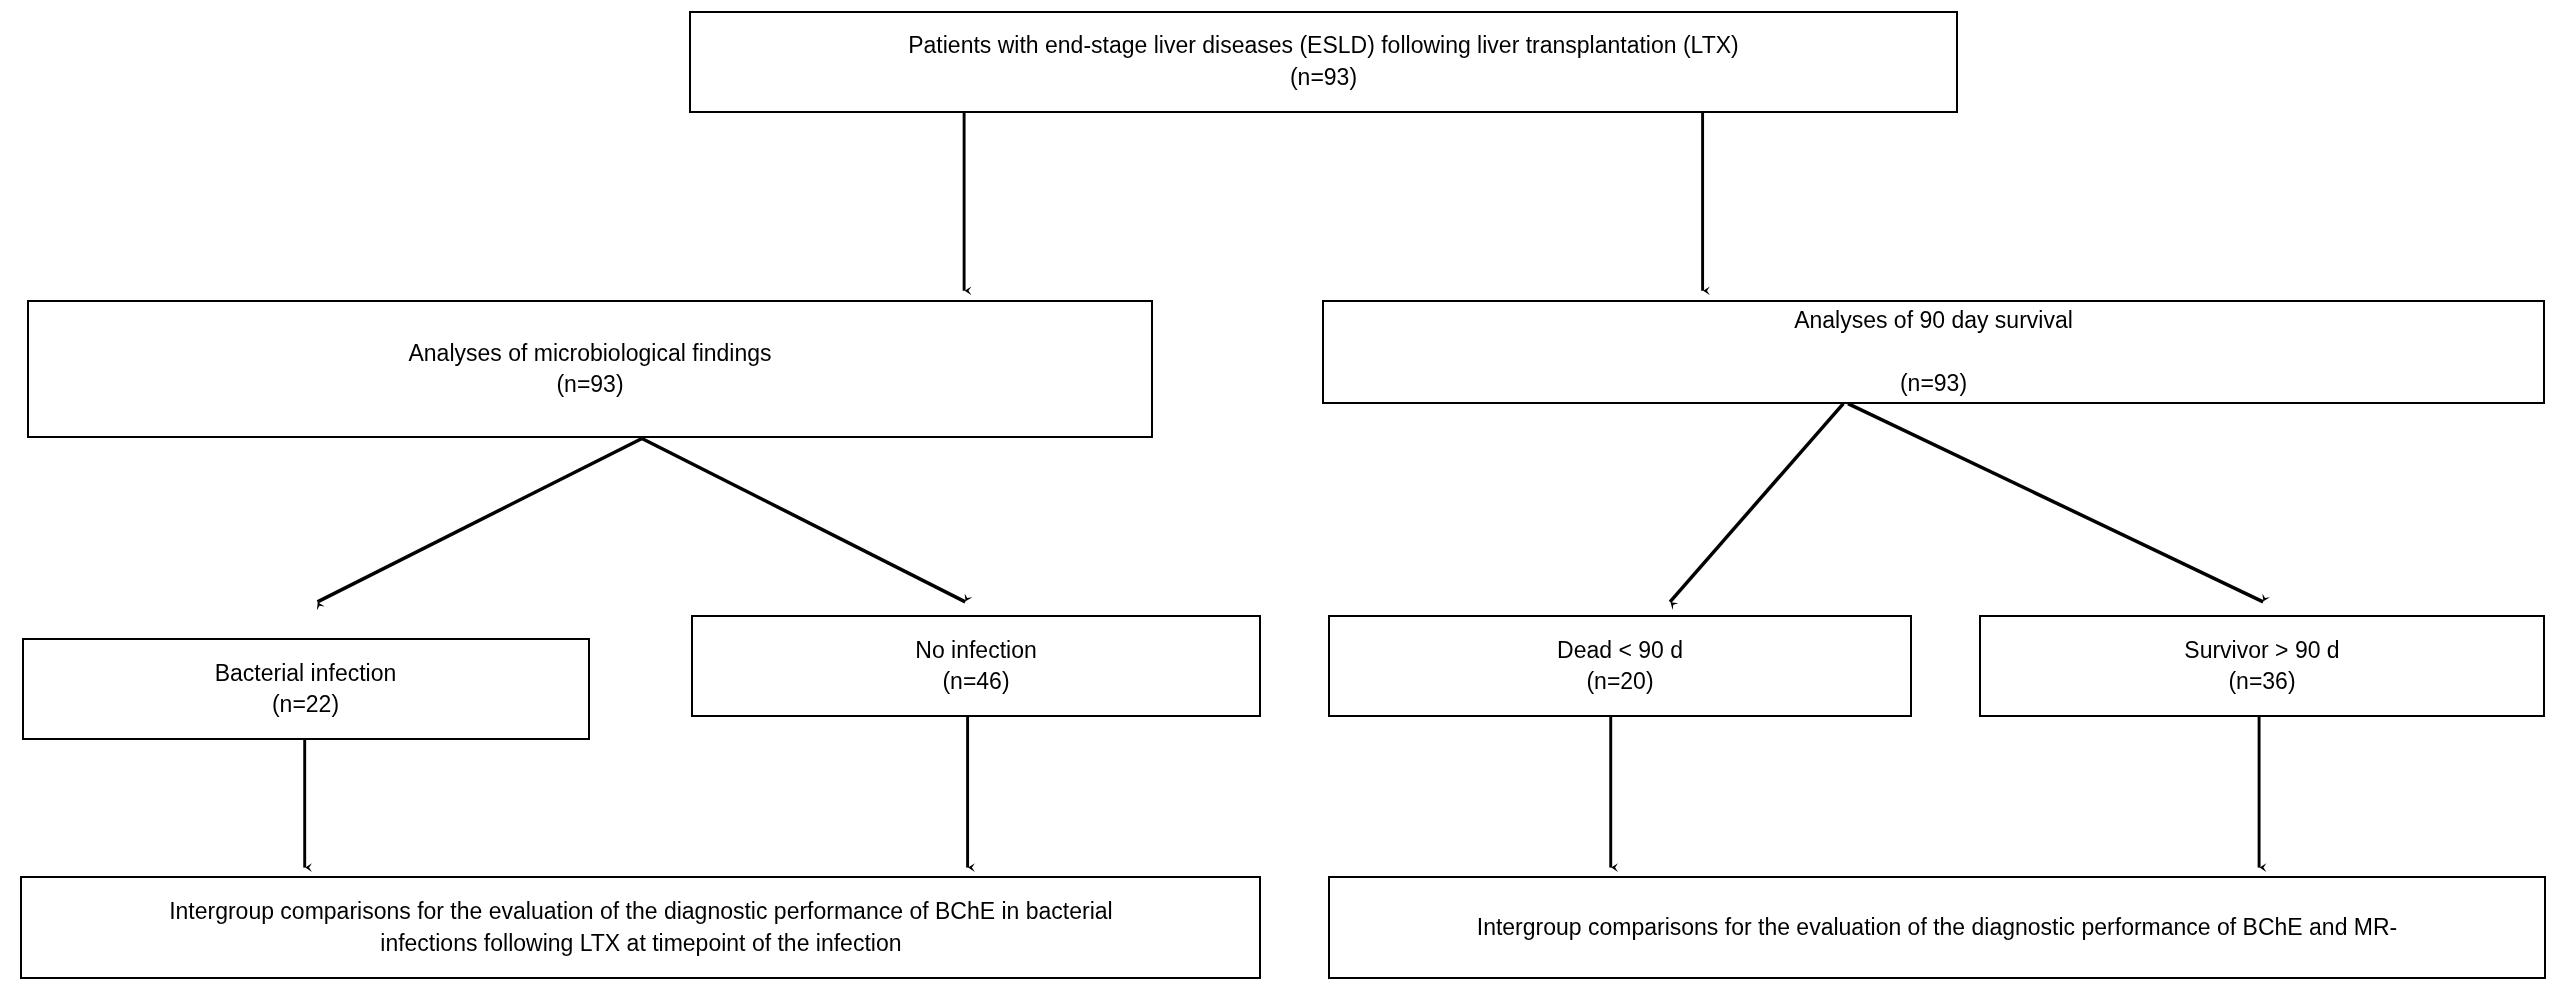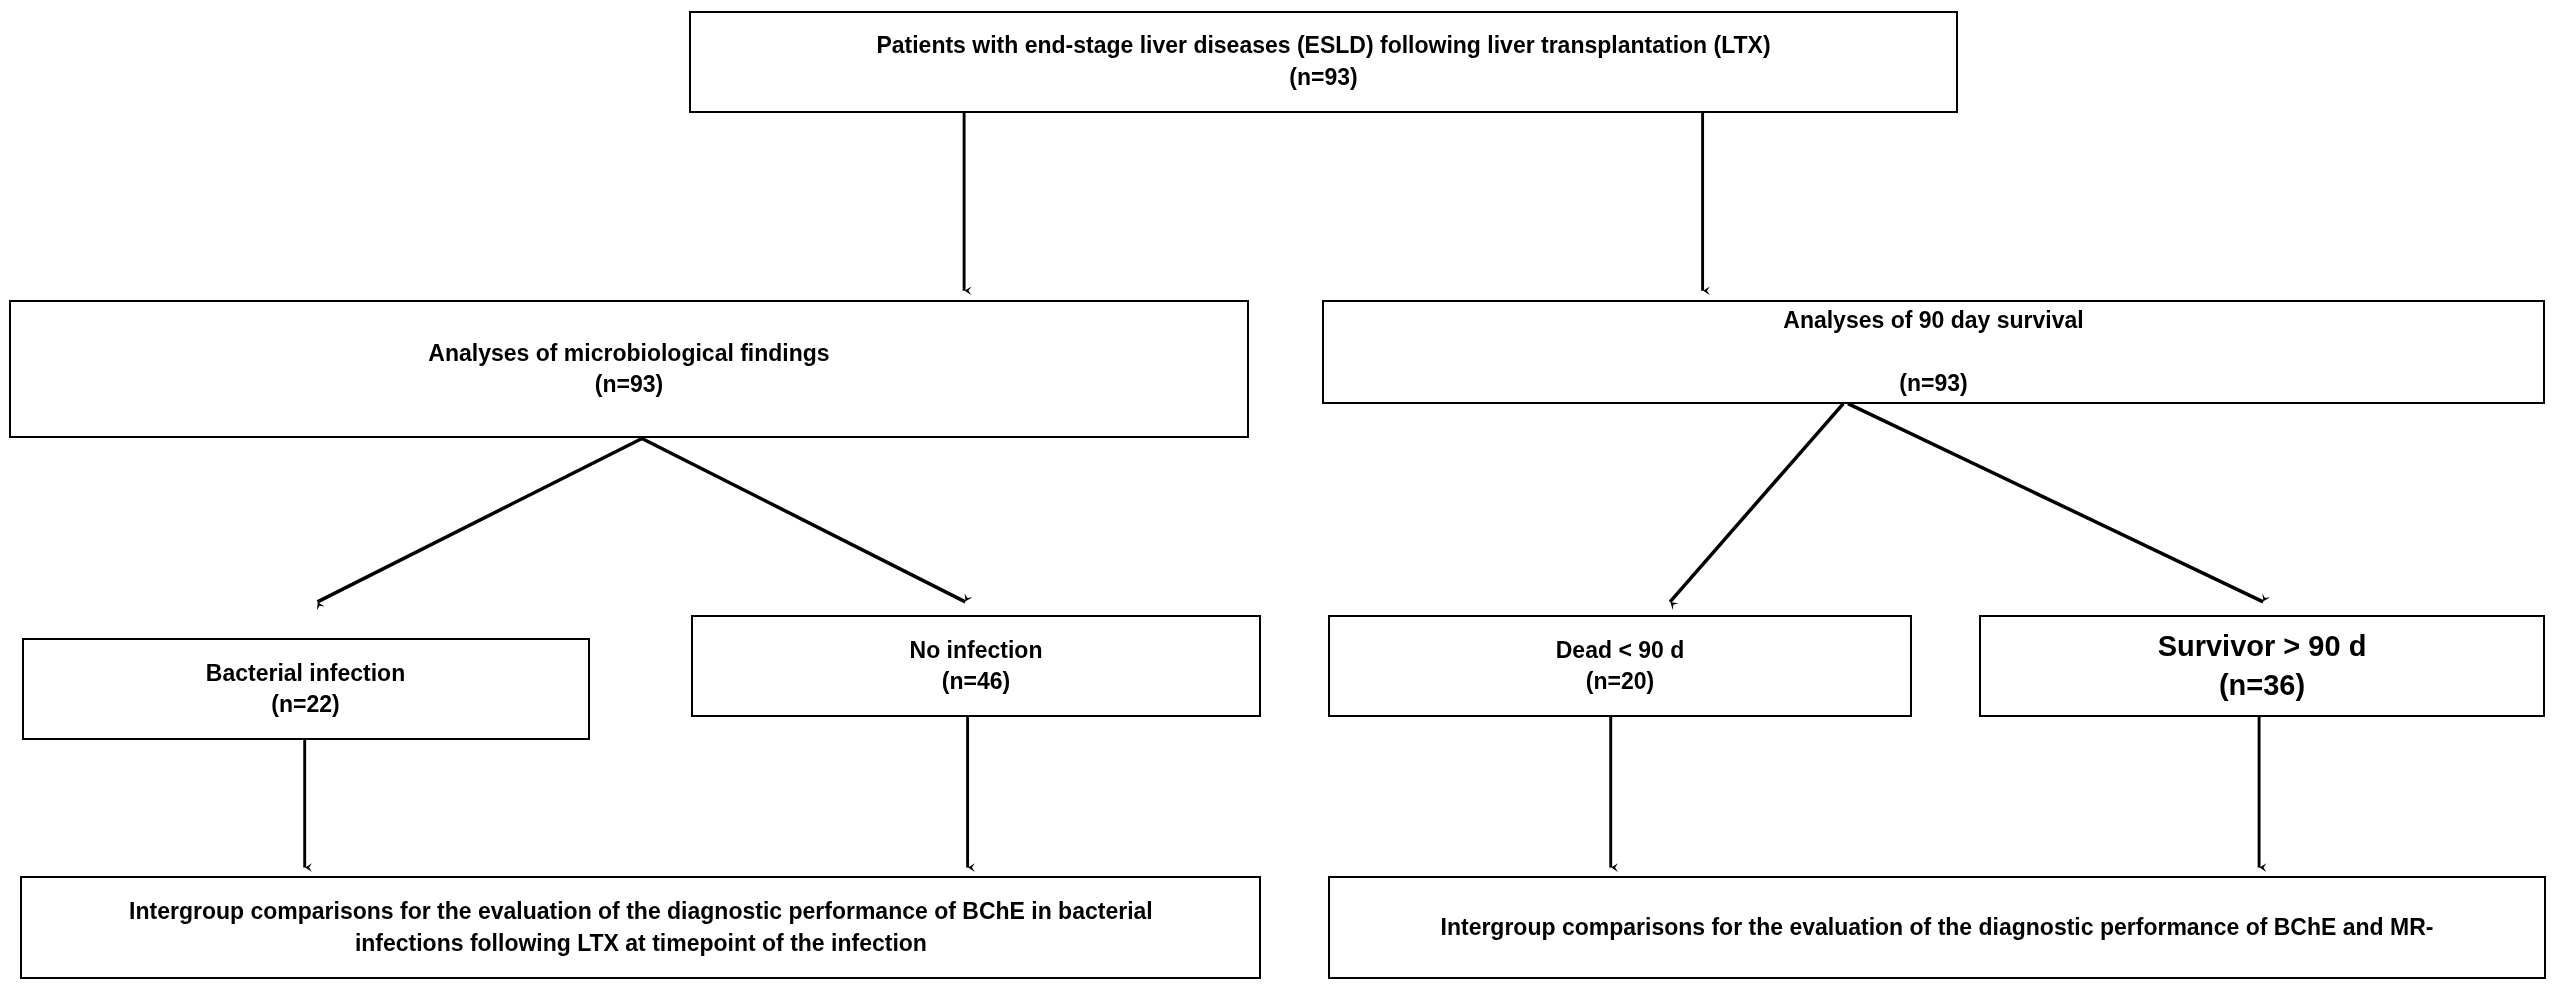--- a/index.html
+++ b/index.html
@@ -28,37 +28,37 @@
   .node {
     position: absolute;
     box-sizing: border-box;
     background: #ffffff;
     border: 2.9px solid #000000;
     display: flex;
     flex-direction: column;
     align-items: center;
     justify-content: center;
     text-align: center;
-    font-weight: bold;
+    font-weight: normal;
     color: #000000;
     line-height: 1.35;
   }
   .node .line {
     display: block;
     white-space: pre-wrap;
     padding: 0 10.5px;
   }
   
   #node-root      { left: 689px; top: 10.5px;   width: 1269px; height: 102px; font-size: 23px; }
-  #node-micro     { left: 9px;   top: 300px;  width: 1240px; height: 138px; font-size: 23px; }
+  #node-micro     { left: 27px;   top: 300px;  width: 1126px; height: 138px; font-size: 23px; }
   #node-survival  { left: 1322px; top: 300px;  width: 1223px; height: 104px; font-size: 23px; gap: 32px; }
   #node-bact      { left: 21.5px;   top: 638px; width: 568px;  height: 102px; font-size: 23px; }
   #node-noinf     { left: 691px; top: 615px; width: 570px;  height: 102px; font-size: 23px; }
   #node-dead      { left: 1328px; top: 615px; width: 584px;  height: 102px; font-size: 23px; }
-  #node-surv      { left: 1979px; top: 615px; width: 566px;  height: 102px; font-size: 29px; }
+  #node-surv      { left: 1979px; top: 615px; width: 566px;  height: 102px; font-size: 23px; }
   #node-comp-left { left: 20.4px;   top: 876px; width: 1241px; height: 103px; font-size: 23px; }
   #node-comp-right{ left: 1328px; top: 876px; width: 1218px; height: 103px; font-size: 23px; }
 </style>
 </head>
 <body>
 
 <div id="canvas">
 
   <svg class="arrow-layer" viewBox="0 0 4430 1730" width="2576" height="1006" xmlns="http://www.w3.org/2000/svg">
     <defs>

